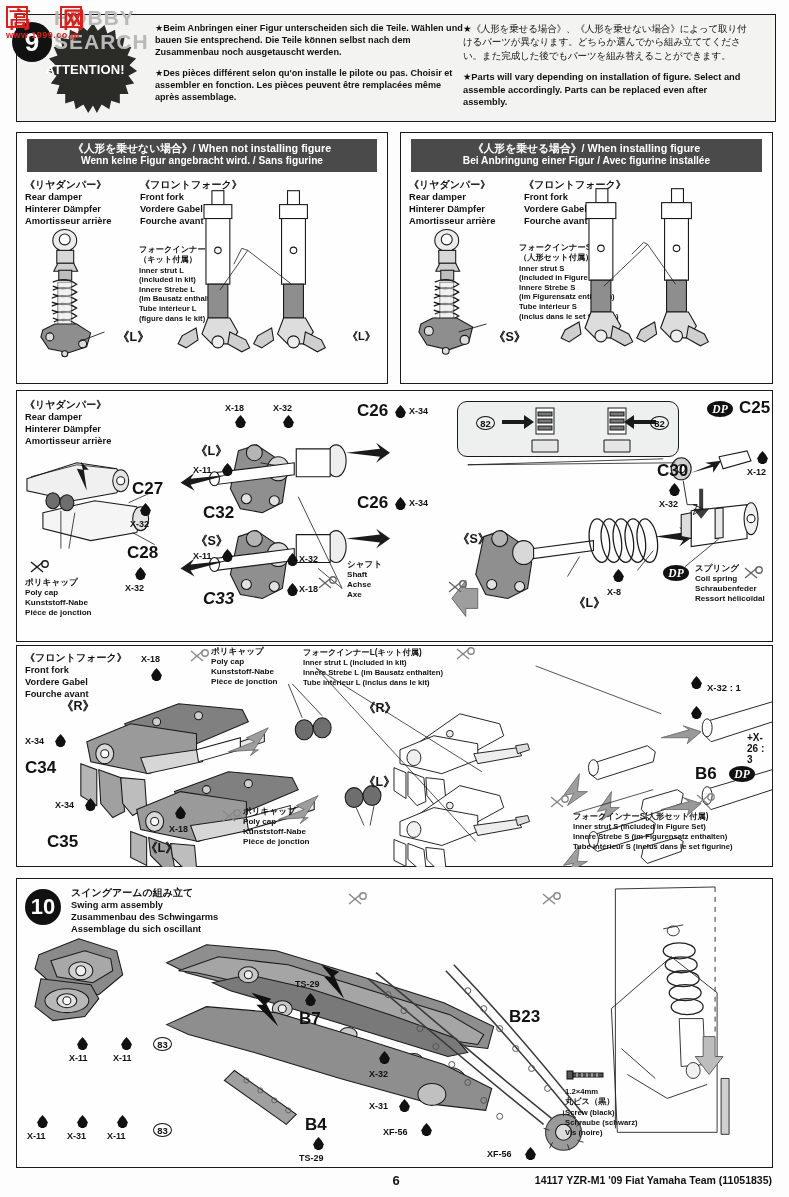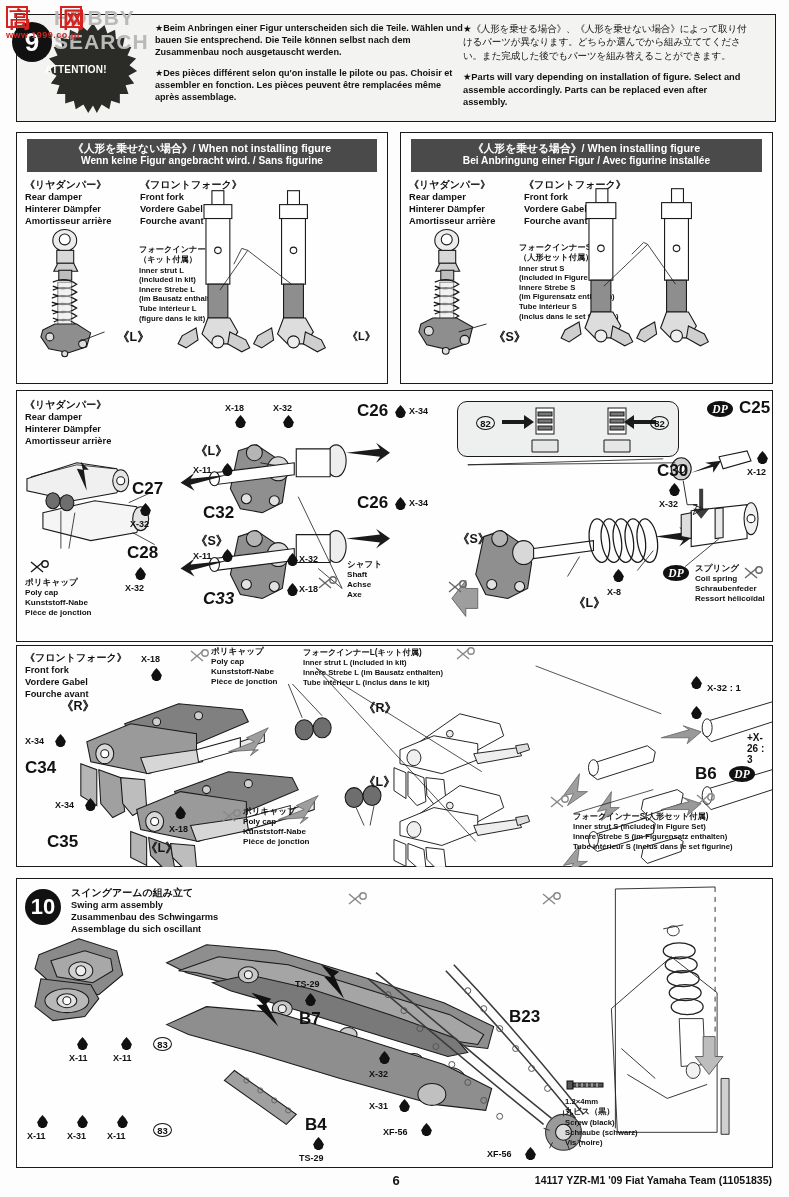--- a/index.html
+++ b/index.html
@@ -39,22 +39,23 @@
   .attn-badge-col {
     width: 138px; position: relative; flex: none;
   }
   .starburst {
     position: absolute; left: 28px; top: 8px;
     width: 96px; height: 92px;
   }
   .starburst .lbl {
     position: absolute; left: 0; right: 16px; top: 50%;
     transform: translateY(-50%);
+    text-align: center;
     color: #fff;
-    font-size: 10px;
+    font-size: 13px;
     font-weight: bold;
     letter-spacing: .2px;
   }
   .attn-text-col {
     flex: 1; display: flex; padding: 7px 8px 4px 0;
   }
   .attn-block { font-size: 9.1px; line-height: 1.33; }
   .attn-block.jp { width: 292px; padding-right: 8px; }
   .attn-block.de { width: 308px; }
   .attn-p { margin: 0 0 9px 0; }
@@ -956,21 +957,21 @@
     <div class="nocement" style="left:524px; top:12px;">
       <svg viewBox="0 0 20 16" width="20" height="16">
           <g stroke="#888" stroke-width="1.4" fill="none">
             <path d="M2 3 l12 10"></path>
             <path d="M14 3 l-12 10"></path>
             <circle cx="16" cy="5" r="3.2"></circle>
           </g>
         </svg>
     </div>
 
-    <div style="position:absolute; left:548px; top:198px;">
+    <div style="position:absolute; left:548px; top:188px;">
       <svg viewBox="0 0 44 12" width="44" height="12">
         <g stroke="#111" stroke-width="1" fill="#555">
           <rect x="2" y="2" width="6" height="8"></rect>
           <rect x="8" y="4" width="30" height="4"></rect>
           <path d="M12 4 l0 4 M17 4 l0 4 M22 4 l0 4 M27 4 l0 4 M32 4 l0 4" stroke="#ddd"></path>
         </g>
       </svg>
       <div class="tiny" style="margin-top:2px; line-height:1.3;">
         <div>1.2×4mm</div>
         <div class="jp">丸ビス（黒）</div>

